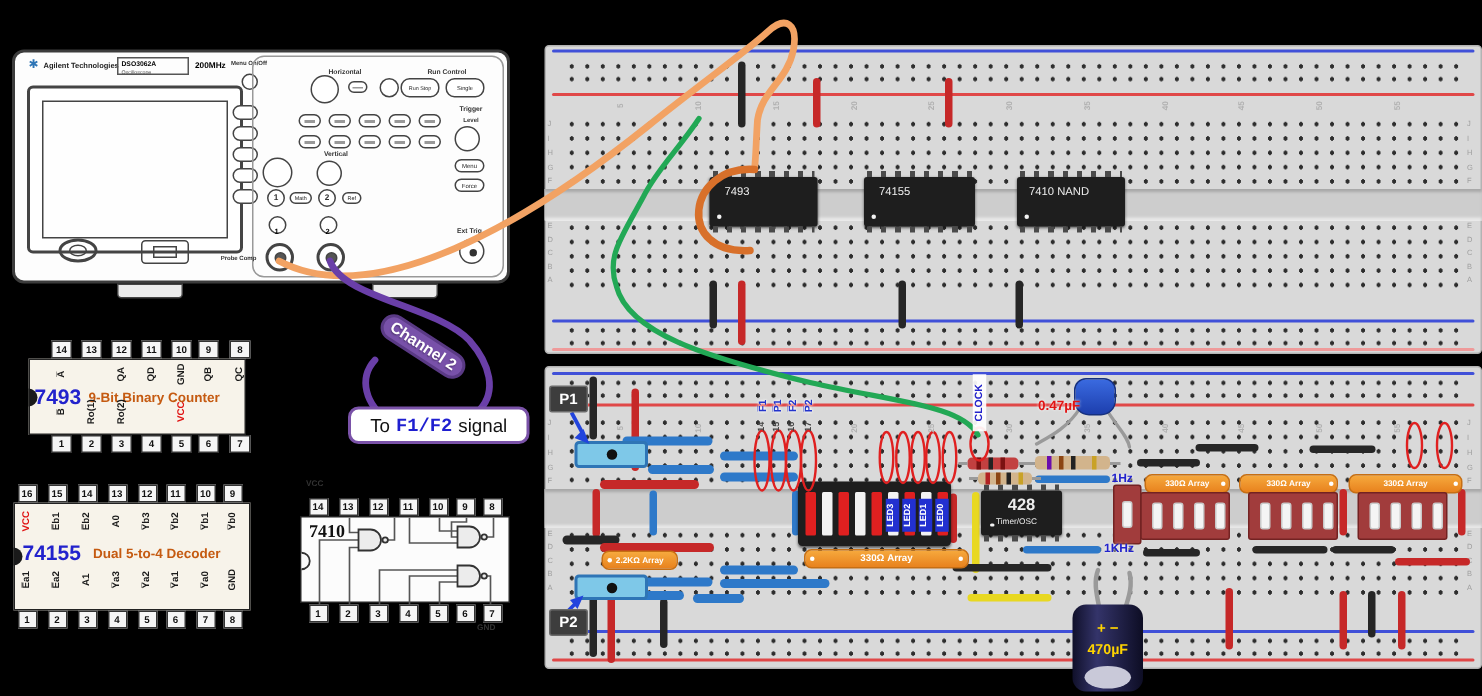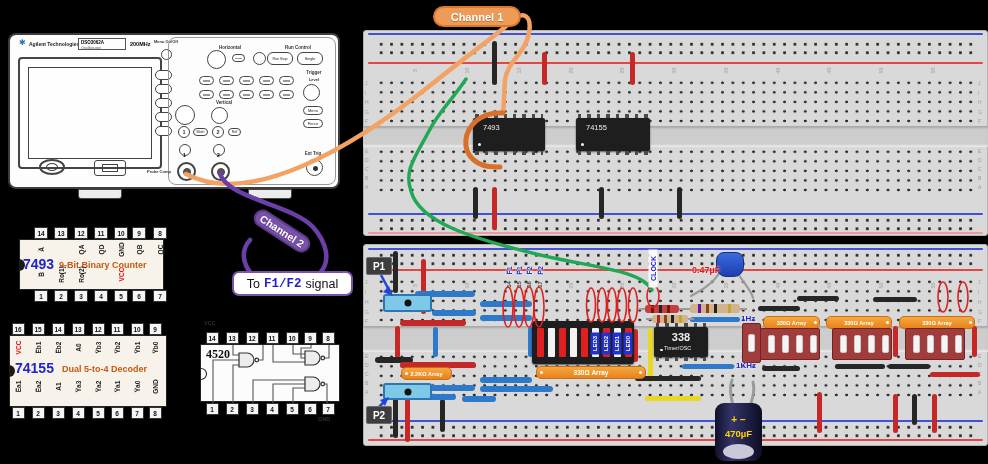--- a/index.html
+++ b/index.html
@@ -144,20 +144,26 @@
       <div class="teeth" style="bottom:-4px"></div>
     <span class="abs" style="left:10px;top:5px;font-size:7.5px;">7493</span>
     <div class="icdot" style="left:5px;bottom:5px"></div>
   </div>
   <div class="ic" style="left:576px;top:118px;width:74px;height:33px;">
     <div class="teeth" style="top:-4px"></div>
       <div class="teeth" style="bottom:-4px"></div>
     <span class="abs" style="left:10px;top:5px;font-size:7.5px;">74155</span>
     <div class="icdot" style="left:5px;bottom:5px"></div>
   </div>
+  <div class="ic" style="left:678px;top:118px;width:72px;height:33px;">
+    <div class="teeth" style="top:-4px"></div>
+      <div class="teeth" style="bottom:-4px"></div>
+    <span class="abs" style="left:8px;top:5px;font-size:7.5px;">7410 NAND</span>
+    <div class="icdot" style="left:5px;bottom:5px"></div>
+  </div>
 
   <div class="pushbtn" style="left:383px;top:294px;width:49px;height:18px;">
       <div class="pbdot"></div>
     </div>
   <div class="pushbtn" style="left:383px;top:383px;width:49px;height:17px;">
       <div class="pbdot"></div>
     </div>
 
 
   <div class="ic" id="ledmod" style="left:532px;top:321px;width:102px;height:43px;border-radius:3px;">
@@ -168,21 +174,21 @@
       <div class="abs" style="left: 48.5px; top: 7px; width: 7px; height: 29px; background: rgb(224, 32, 32); border-radius: 1px;"></div>
       <div class="abs" style="left: 59.5px; top: 7px; width: 7px; height: 29px; background: rgb(242, 242, 242); border-radius: 1px;"></div>
       <div class="abs" style="left: 70.5px; top: 7px; width: 7px; height: 29px; background: rgb(224, 32, 32); border-radius: 1px;"></div>
       <div class="abs" style="left: 81.5px; top: 7px; width: 7px; height: 29px; background: rgb(242, 242, 242); border-radius: 1px;"></div>
       <div class="abs" style="left: 92.5px; top: 7px; width: 7px; height: 29px; background: rgb(224, 32, 32); border-radius: 1px;"></div>
     </div>
 
   <div class="ic" style="left:654px;top:327px;width:54px;height:30px;">
     <div class="teeth" style="top:-4px"></div>
       <div class="teeth" style="bottom:-4px"></div>
-    <span class="abs" style="left:0;top:4px;width:54px;text-align:center;font-size:11px;font-weight:700;">338</span>
+    <span class="abs" style="left:0;top:4px;width:54px;text-align:center;font-size:11px;font-weight:700;">428</span>
     <div class="icdot" style="left:6px;bottom:6px;width:2.5px;height:2.5px;"></div>
     <span class="abs" style="left:10px;top:18px;width:44px;font-size:5.5px;">Timer/OSC</span>
   </div>
 
   <div class="orange-array" style="left:536px;top:366px;width:108px;height:11px;font-size:6.5px;">
     <div class="adot" style="left:3px"></div>
       <div class="adot" style="right:3px"></div>
     <span>330Ω Array</span>
   </div>
   <div class="orange-array" style="left:401px;top:367px;width:49px;height:11px;font-size:5.5px;">
@@ -442,39 +448,38 @@
         <g fill="#ececec" stroke="#333" stroke-width="1.2">
           <path d="M38,8 h8 a7,7 0 0 1 0,14 h-8 z"></path>
             <circle cx="55.8" cy="15" r="1.8"></circle>
           <path d="M104,6 h8 a7,7 0 0 1 0,14 h-8 z"></path>
             <circle cx="121.8" cy="13" r="1.8"></circle>
           <path d="M104,32 h8 a7,7 0 0 1 0,14 h-8 z"></path>
             <circle cx="121.8" cy="39" r="1.8"></circle>
         </g>
       </svg>
     </div>
-    <span style="position:absolute;left:10px;top:27px;font:700 12px 'Liberation Serif',serif;color:#111;z-index:6;">4520</span>
+    <span style="position:absolute;left:10px;top:27px;font:700 12px 'Liberation Serif',serif;color:#111;z-index:6;">7410</span>
     <span style="position:absolute;left:122px;top:96px;font-size:5.5px;font-weight:700;color:#333;">GND</span>
   <div class="pin" style="left: 9.5px; top: 12px; width: 13px;">14</div>
       <div class="pin" style="left: 29.5px; top: 12px; width: 13px;">13</div>
       <div class="pin" style="left: 49.5px; top: 12px; width: 13px;">12</div>
       <div class="pin" style="left: 69.5px; top: 12px; width: 13px;">11</div>
       <div class="pin" style="left: 89.5px; top: 12px; width: 13px;">10</div>
       <div class="pin" style="left: 107.5px; top: 12px; width: 13px;">9</div>
       <div class="pin" style="left: 125.5px; top: 12px; width: 13px;">8</div>
       <div class="pin" style="left: 9.5px; top: 83px; width: 13px;">1</div>
       <div class="pin" style="left: 29.5px; top: 83px; width: 13px;">2</div>
       <div class="pin" style="left: 49.5px; top: 83px; width: 13px;">3</div>
       <div class="pin" style="left: 69.5px; top: 83px; width: 13px;">4</div>
       <div class="pin" style="left: 89.5px; top: 83px; width: 13px;">5</div>
       <div class="pin" style="left: 107.5px; top: 83px; width: 13px;">6</div>
       <div class="pin" style="left: 125.5px; top: 83px; width: 13px;">7</div>
     </div>
 
-  <div class="badge" id="badge-ch1" style="left:433px;top:6px;width:88px;height:21px;background:#ed9b57;border:2px solid #d9782e;font-size:11px;box-sizing:border-box;text-shadow:0 1px 1px rgba(0,0,0,.3);">Channel 1</div>
   <div class="badge" id="badge-ch2" style="left:250px;top:222px;width:64px;height:18px;background:#7851a9;border:2px solid #5a3a85;font-size:10.5px;transform:rotate(33deg);box-sizing:border-box;text-shadow:0 1px 1px rgba(0,0,0,.3);">Channel 2</div>
   <div id="sigbox">
     <span>To</span>
     <span class="code">F1/F2</span>
     <span>signal</span>
   </div>
   <div class="ptag" style="left:366px;top:257px;">P1</div>
   <div class="ptag" style="left:366px;top:406px;">P2</div>
   <span class="freqlabel" style="left:741px;top:314px;">1Hz</span>
   <span class="freqlabel" style="left:736px;top:361px;">1KHz</span>

